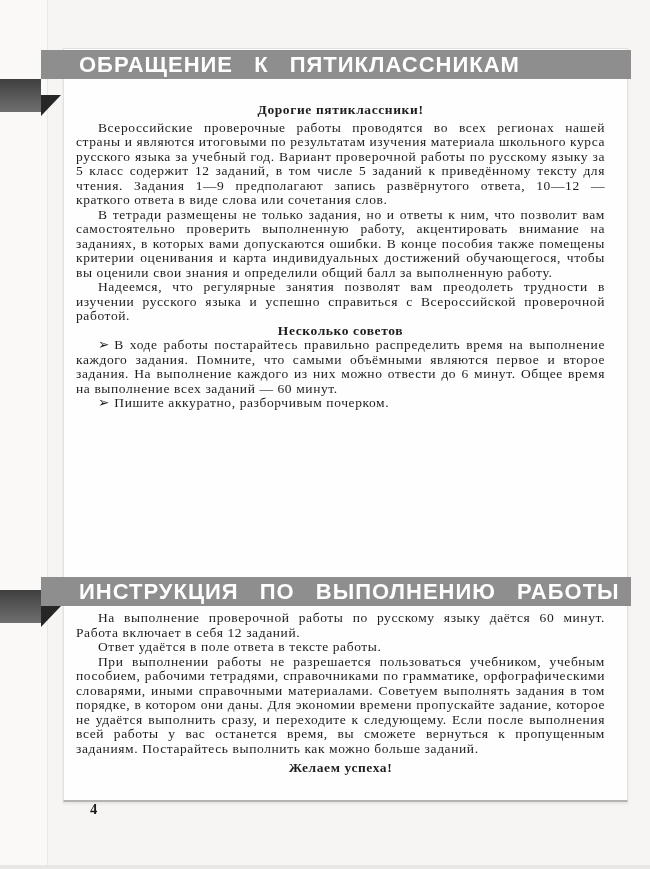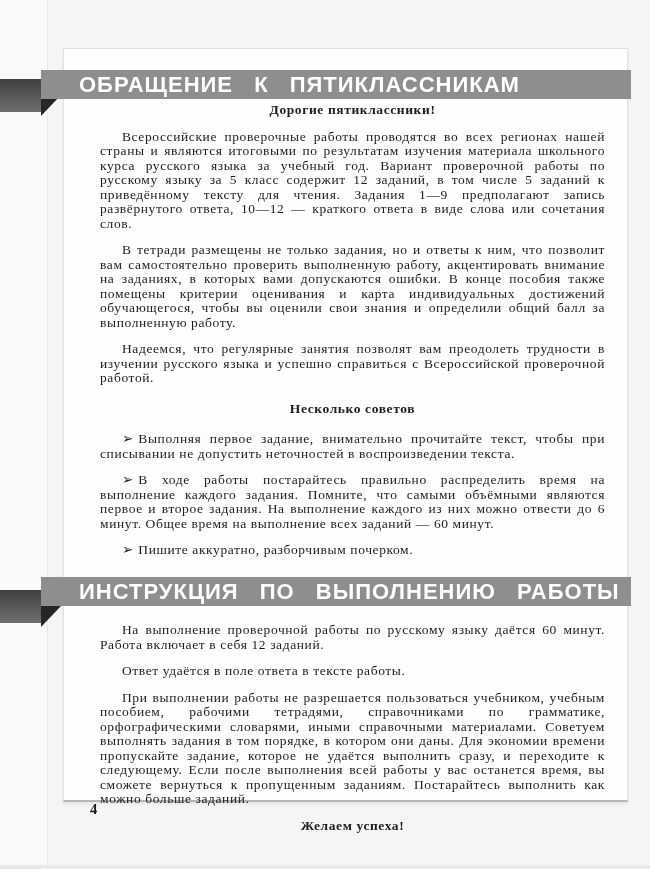--- a/index.html
+++ b/index.html
@@ -38,35 +38,35 @@
   .ribbon-banner{
     position:absolute;left:41px;width:590px;height:29px;
     background:var(--banner_bg,#8e8e8e);
     color:#ffffff;
     font-family:"Liberation Sans", sans-serif;
     font-weight:700;font-size:22px;line-height:29px;
     letter-spacing:1px;word-spacing:14px;
     padding-left:38px;box-sizing:border-box;
     white-space:nowrap;overflow:hidden;
   }
-  .tail-1{top:79px;} .fold-1{top:95px;} .banner-1{top:70px;}
+  .tail-1{top:79px;} .fold-1{top:95px;} .banner-1{top:50px;}
   .tail-2{top:590px;} .fold-2{top:606px;} .banner-2{top:577px;}
   
   .content{
-    position:absolute;left:88px;width:529px;
+    position:absolute;left:76px;width:529px;
     color:var(--text,#1d1d1d);
     font-size:13.5px;line-height:14.5px;
     letter-spacing:0.6px;
     text-align:justify;
   }
   .content-1{top:103px;}
   .content-2{top:611px;}
-  .para{margin:12px;text-indent:22px;}
+  .para{margin:0;text-indent:22px;}
   .center-line{margin:0 0 3px 0;text-align:center;font-weight:700;text-indent:0;}
-  .tips-heading{margin:16px;}
+  .tips-heading{margin:0;}
   .closing{margin-top:5px;}
   .bullet{margin-right:5px;letter-spacing:0;}
   .page-number{
     position:absolute;left:90px;top:801px;
     font-weight:700;font-size:14.5px;color:#1c1c1c;
     font-family:"Liberation Serif", serif;
   }
 </style>
 </head>
 <body>
@@ -86,21 +86,20 @@
 
       <p class="para"><span>Всероссийские проверочные работы проводятся во всех регионах нашей страны и являются итоговыми по результатам изучения материала школьного курса русского языка за учебный год. Вариант проверочной работы по русскому языку за 5 класс содержит 12 заданий, в том числе 5 заданий к приведённому тексту для чтения. Задания 1—9 предполагают запись развёрнутого ответа, 10—12 — краткого ответа в виде слова или сочетания слов.</span></p>
 
       <p class="para"><span>В тетради размещены не только задания, но и ответы к ним, что позволит вам самостоятельно проверить выполненную работу, акцентировать внимание на заданиях, в которых вами допускаются ошибки. В конце пособия также помещены критерии оценивания и карта индивидуальных достижений обучающегося, чтобы вы оценили свои знания и определили общий балл за выполненную работу.</span></p>
 
       <p class="para"><span>Надеемся, что регулярные занятия позволят вам преодолеть трудности в изучении русского языка и успешно справиться с Всероссийской проверочной работой.</span></p>
     </div>
   <p class="para center-line tips-heading">Несколько советов</p>
   <div>
 
-      <p class="para tip"><span class="bullet">➢</span><span>Выполняя первое задание, внимательно прочитайте текст, чтобы при списывании не допустить неточностей в воспроизведении текста.</span></p>
 
 
 
       <p class="para tip"><span class="bullet">➢</span><span>В ходе работы постарайтесь правильно распределить время на выполнение каждого задания. Помните, что самыми объёмными являются первое и второе задания. На выполнение каждого из них можно отвести до 6 минут. Общее время на выполнение всех заданий — 60 минут.</span></p>
 
       <p class="para tip"><span class="bullet">➢</span><span>Пишите аккуратно, разборчивым почерком.</span></p>
     </div>
 </div>
 
 <div class="ribbon-tail tail-2"></div>

